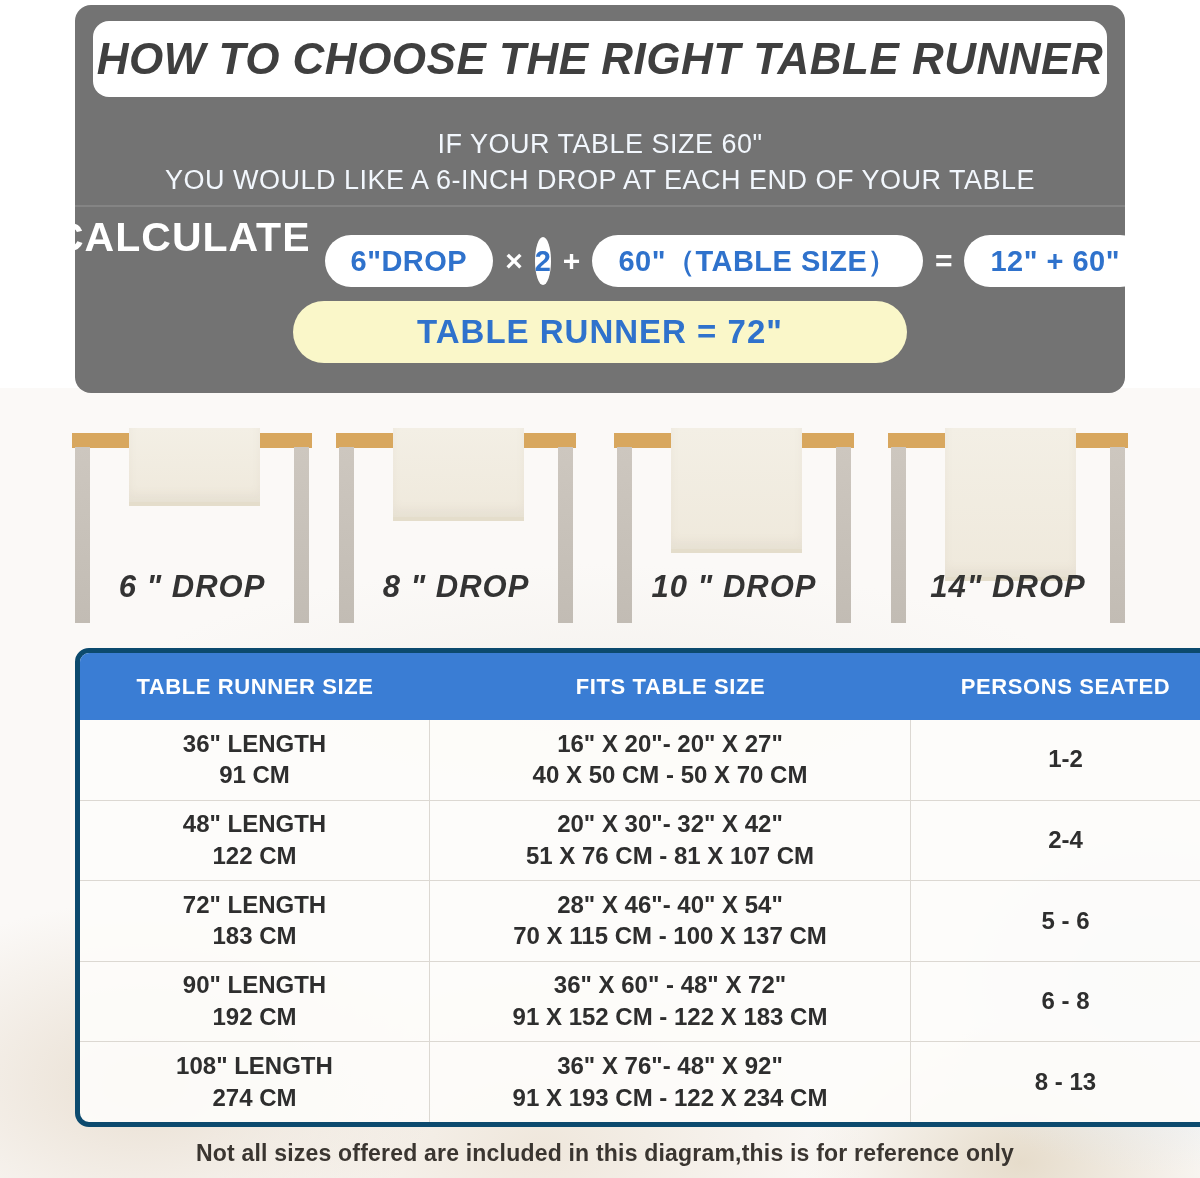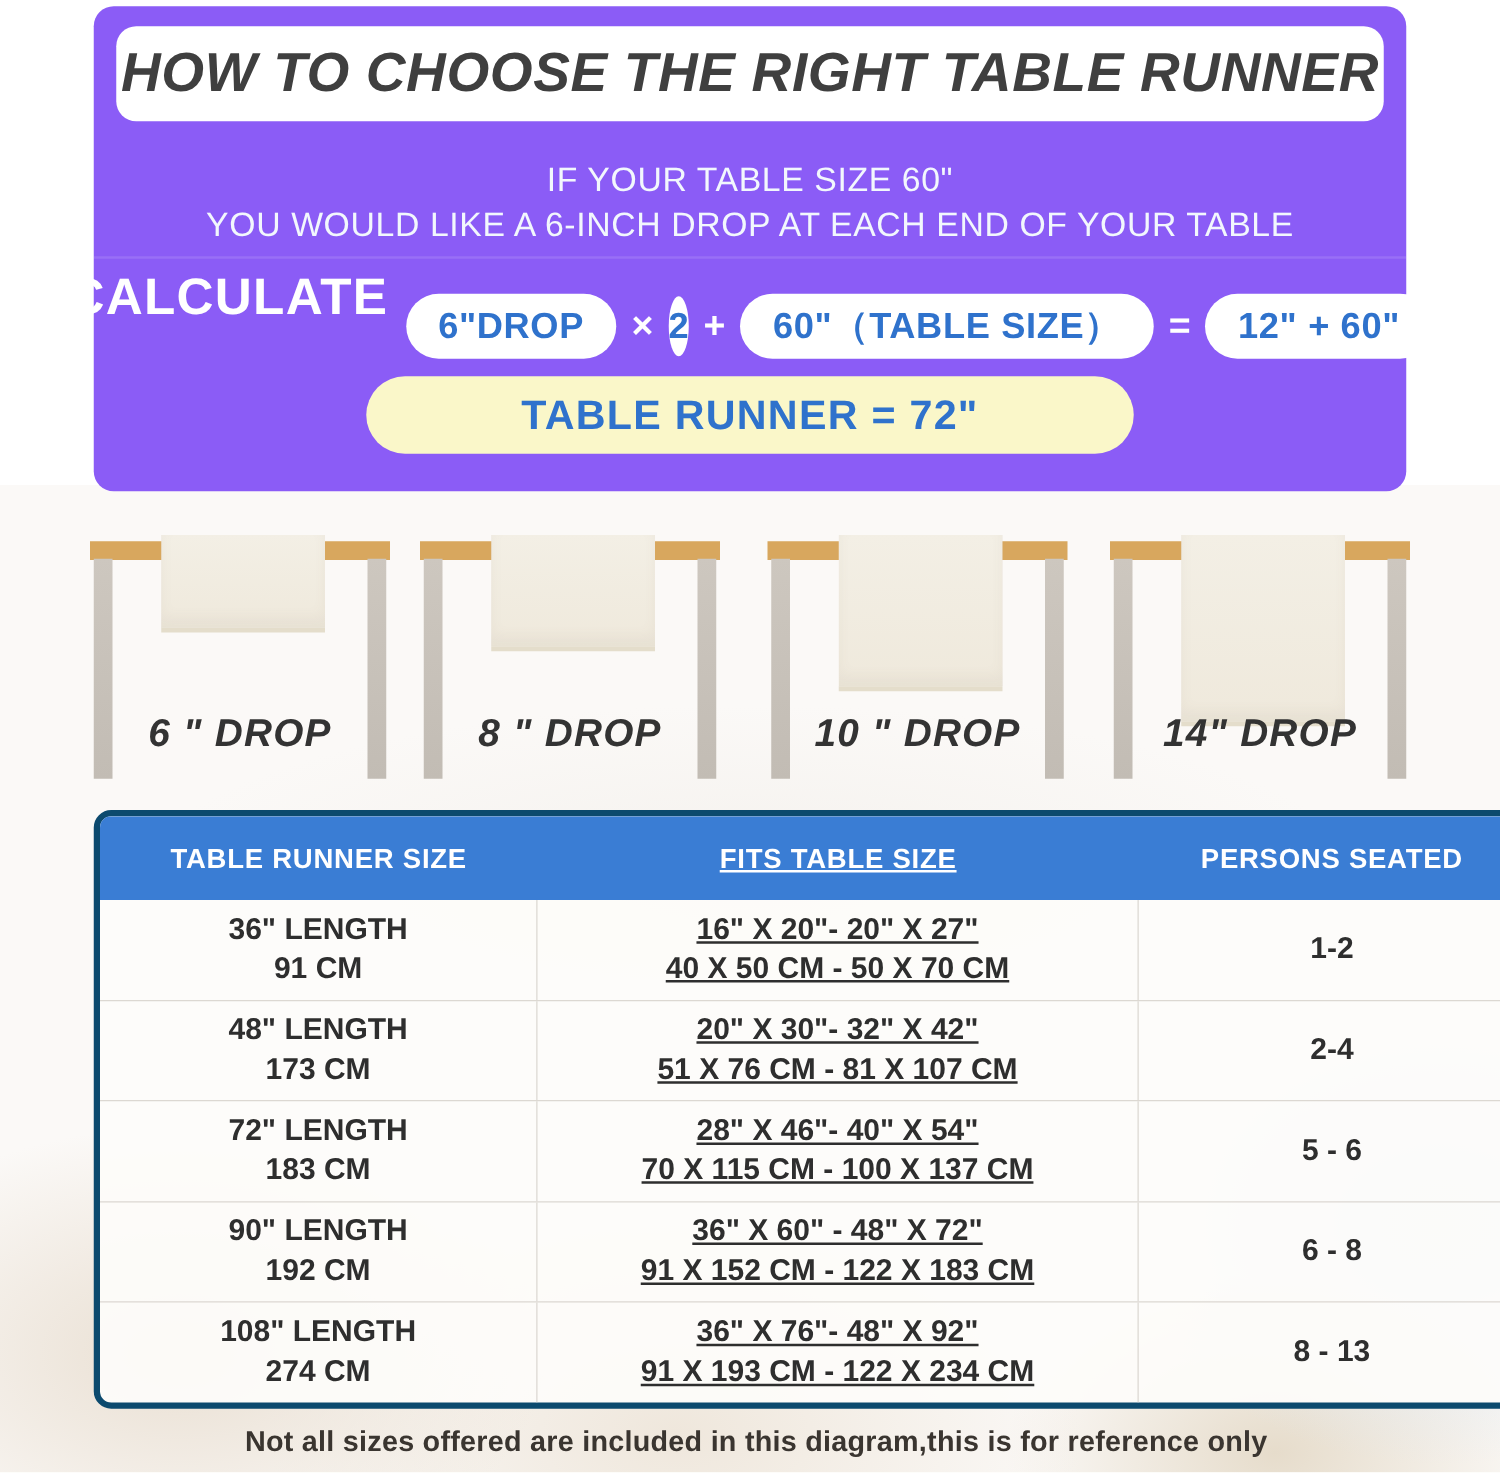--- a/index.html
+++ b/index.html
@@ -27,21 +27,21 @@
       radial-gradient(ellipse 360px 240px at 85% 98%, #e6dccb 0%, rgba(230,220,203,0) 60%),
       radial-gradient(ellipse 700px 200px at 50% 40%, #f4f1ed 0%, rgba(244,241,237,0) 70%),
       #fbf9f7;
   }
 
   
   .top-panel {
     position: absolute;
     left: 75px; top: 5px;
     width: 1050px; height: 388px;
-    background: #8b5cf6;
+    background: #737373;
     border-radius: 16px;
   }
   .title-card {
     position: absolute;
     left: 18px; right: 18px; top: 16px;
     height: 76px;
     background: #ffffff;
     border-radius: 16px;
     display: flex; align-items: center; justify-content: center;
   }
@@ -215,21 +215,21 @@
     justify-content: center;
     gap: 3px;
     text-align: center;
     font-size: 24px;
     font-weight: 700;
     color: #2E2E2E;
     line-height: 1.2;
     white-space: nowrap;
   }
   .c1 { width: 30.7%; }
-  .c2 { width: 42.2%; text-decoration: underline; }
+  .c2 { width: 42.2%; }
   .c3 { width: 27.1%; }
   .tcell.c1, .tcell.c2 { border-right: 1px solid #DCD8D2; }
 
   
   .footer-note {
     position: absolute;
     left: 0; right: 0;
     top: 1140px;
     text-align: center;
     font-size: 23px;
@@ -323,21 +323,21 @@
           <span>40 X 50 CM - 50 X 70 CM</span>
         </div>
         <div class="tcell c3">
           <span>1-2</span>
         </div>
       </div>
 
       <div class="trow">
         <div class="tcell c1">
           <span>48" LENGTH</span>
-          <span>173 CM</span>
+          <span>122 CM</span>
         </div>
         <div class="tcell c2">
           <span>20" X 30"- 32" X 42"</span>
           <span>51 X 76 CM - 81 X 107 CM</span>
         </div>
         <div class="tcell c3">
           <span>2-4</span>
         </div>
       </div>
 

